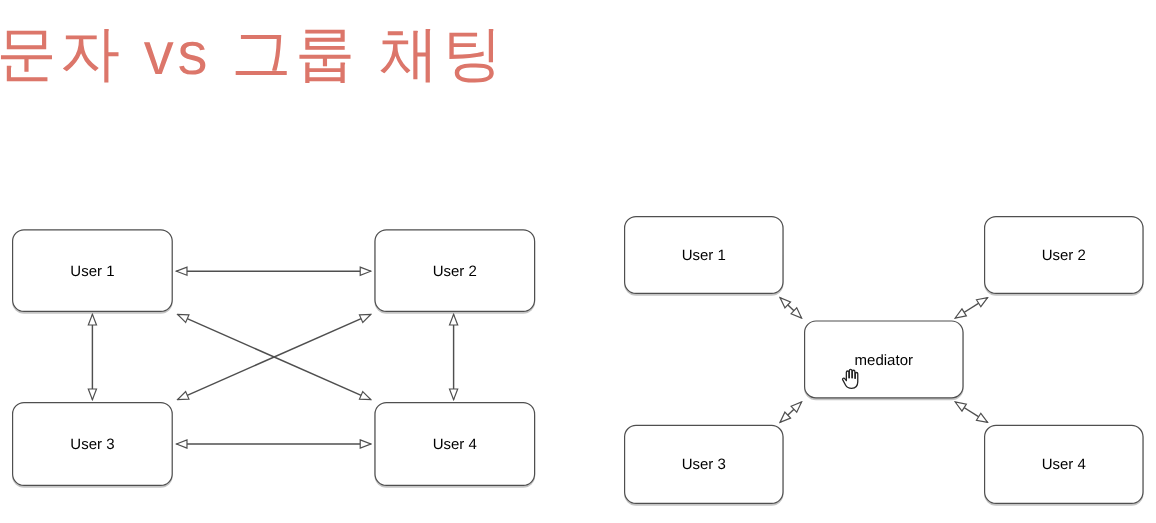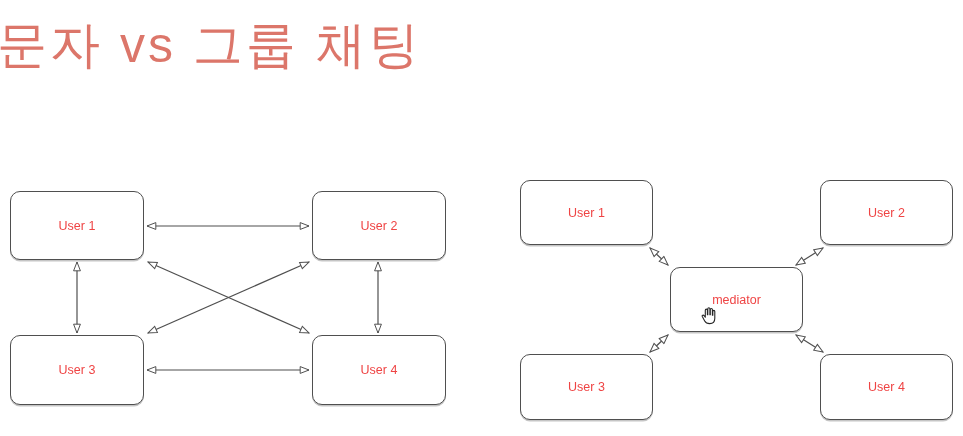--- a/index.html
+++ b/index.html
@@ -37,21 +37,21 @@
   }
   .node {
     position: absolute;
     background: #ffffff;
     border: 1.4px solid #4f4f4f;
     border-radius: 10px;
     display: flex;
     align-items: center;
     justify-content: center;
     font-size: 12.5px;
-    color: #ef4444;
+    color: #000000;
     box-shadow: 0 1.5px 0.5px rgba(90,90,90,0.35);
   }
   .n-l-u1 { left: 10px;  top: 179px; width: 134px; height: 69px; }
   .n-l-u2 { left: 312px; top: 179px; width: 134px; height: 69px; }
   .n-l-u3 { left: 10px;  top: 323px; width: 134px; height: 70px; }
   .n-l-u4 { left: 312px; top: 323px; width: 134px; height: 70px; }
   .n-r-u1 { left: 520px; top: 168px; width: 133px; height: 65px; }
   .n-r-u2 { left: 820px; top: 168px; width: 133px; height: 65px; }
   .n-r-md { left: 670px; top: 255px; width: 133px; height: 65px; }
   .n-r-u3 { left: 520px; top: 342px; width: 133px; height: 66px; }

